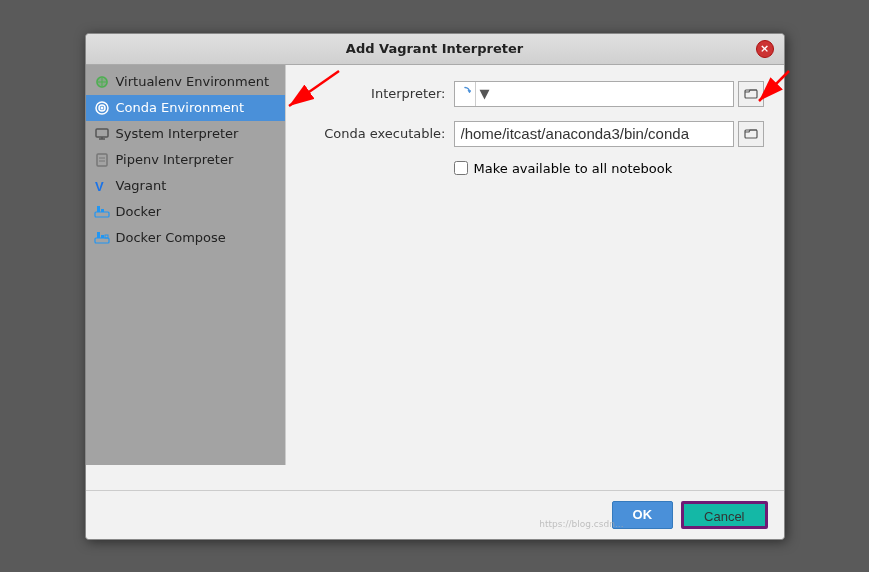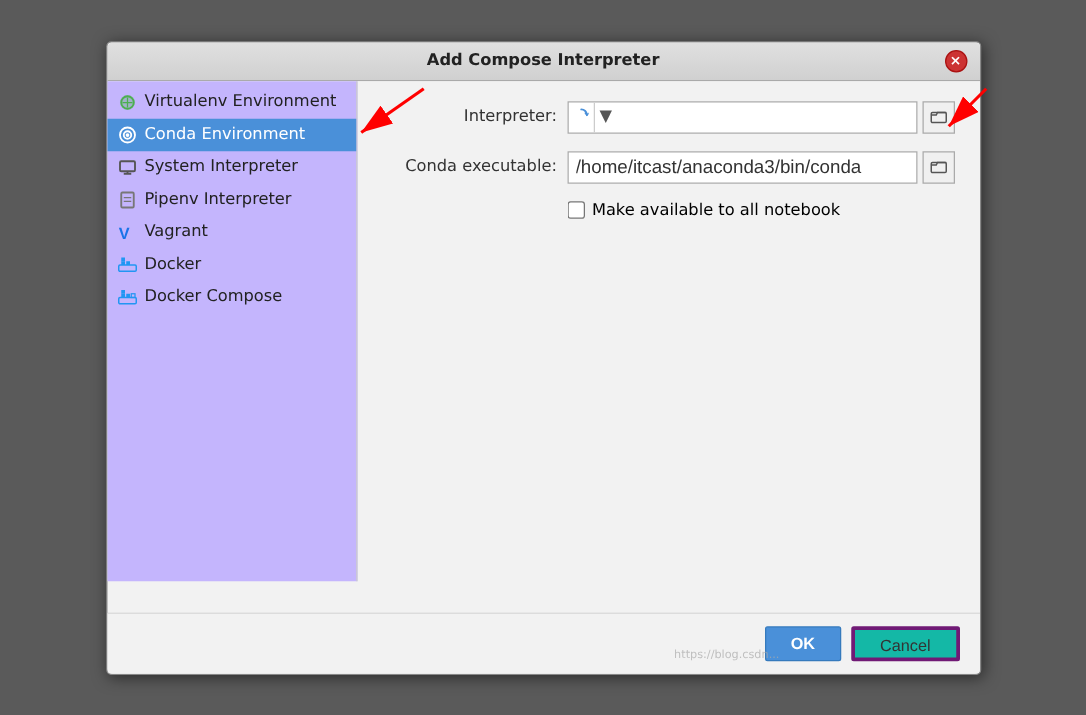--- a/index.html
+++ b/index.html
@@ -52,21 +52,21 @@
       font-size: 11px;
       font-weight: bold;
     }
     .dialog-body {
       display: flex;
       flex: 1;
       min-height: 400px;
     }
     .sidebar {
       width: 200px;
-      background: #c4b5fd;
+      background: #a3a3a3;
       border-right: 1px solid #ccc;
       padding: 4px 0;
     }
     .sidebar-item {
       display: flex;
       align-items: center;
       padding: 5px 8px;
       cursor: pointer;
       color: #222;
       gap: 6px;
@@ -224,21 +224,21 @@
     }
   </style>
 </head>
 <body>
 
 <div class="dialog-wrapper">
   <div class="dialog">
 
     <div class="title-bar">
       <div style="width:18px;"></div>
-      <span class="title-bar-text">Add Compose Interpreter</span>
+      <span class="title-bar-text">Add Vagrant Interpreter</span>
       <div class="close-btn">
         <span>×</span>
       </div>
     </div>
 
     <div class="dialog-body">
 
       <div class="sidebar">
 
         <div class="sidebar-item">

